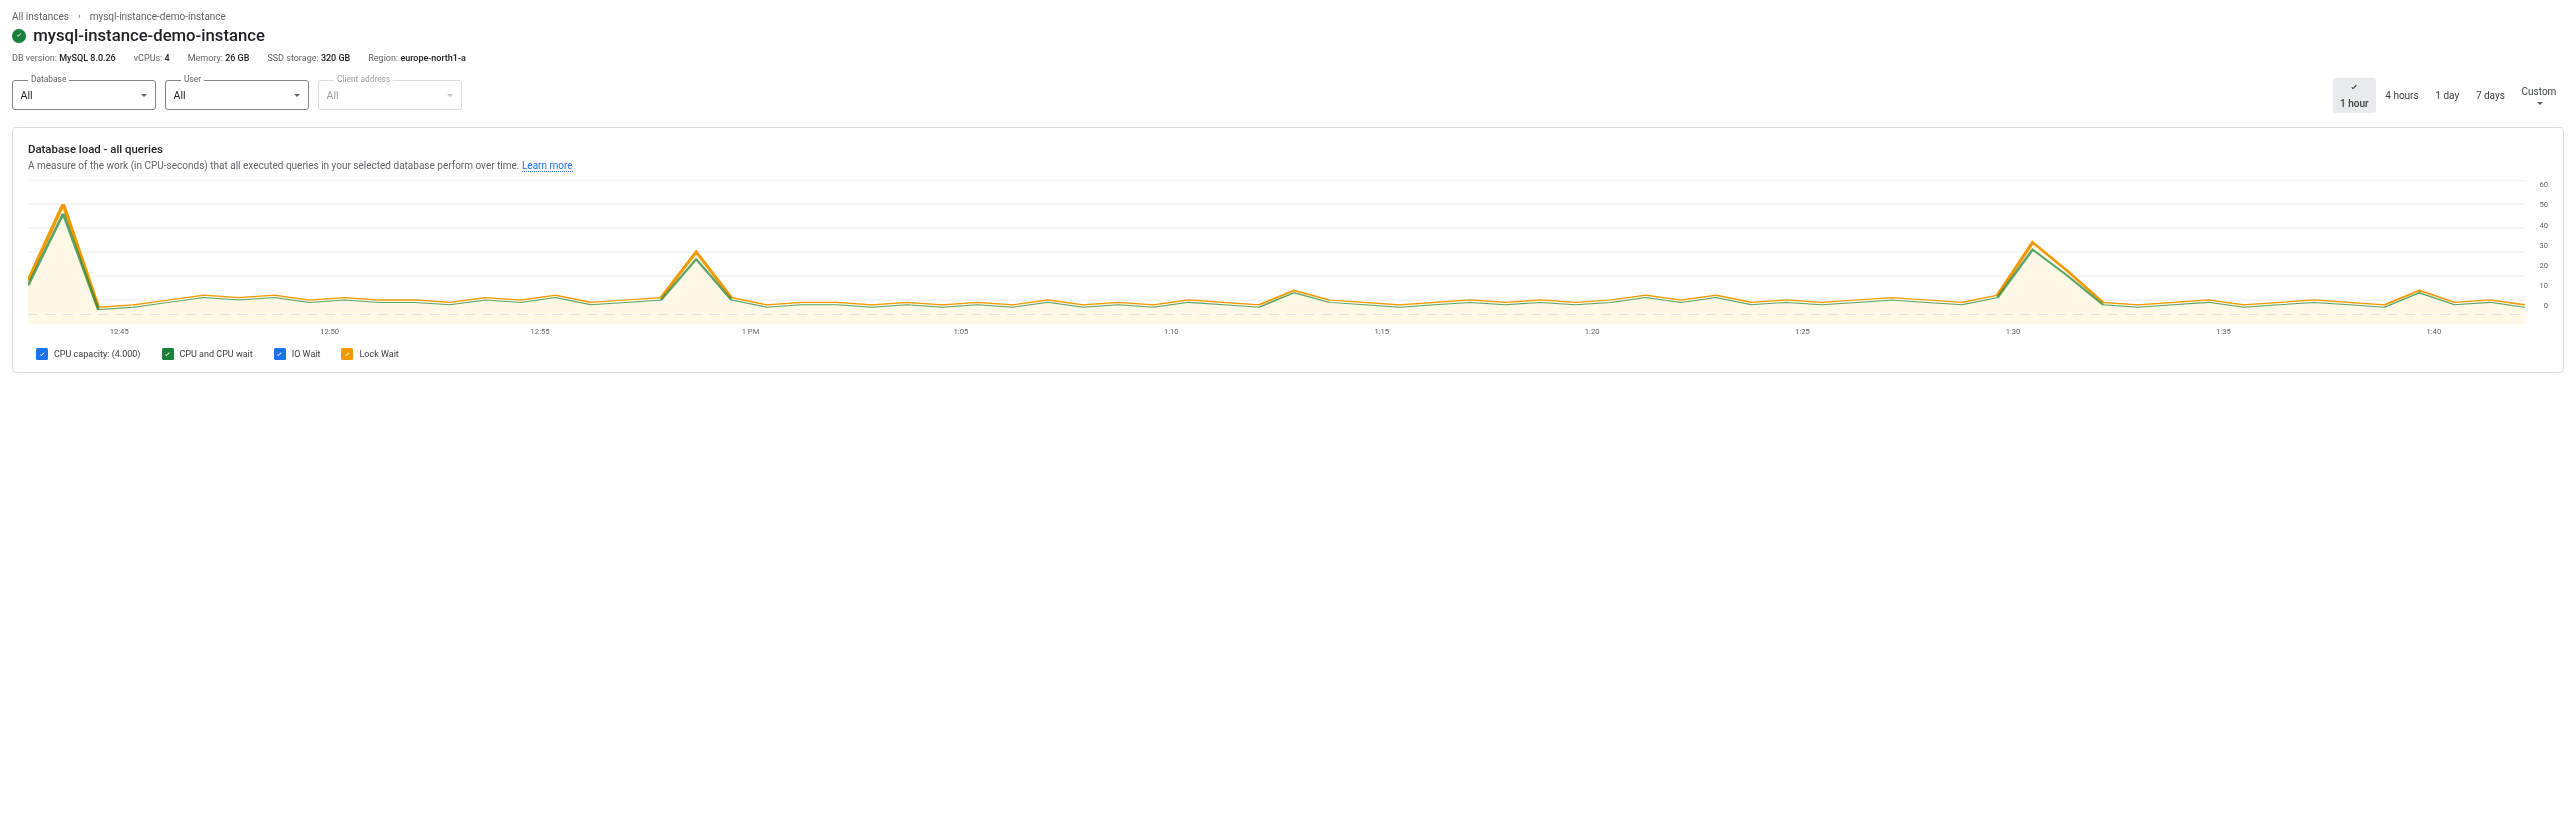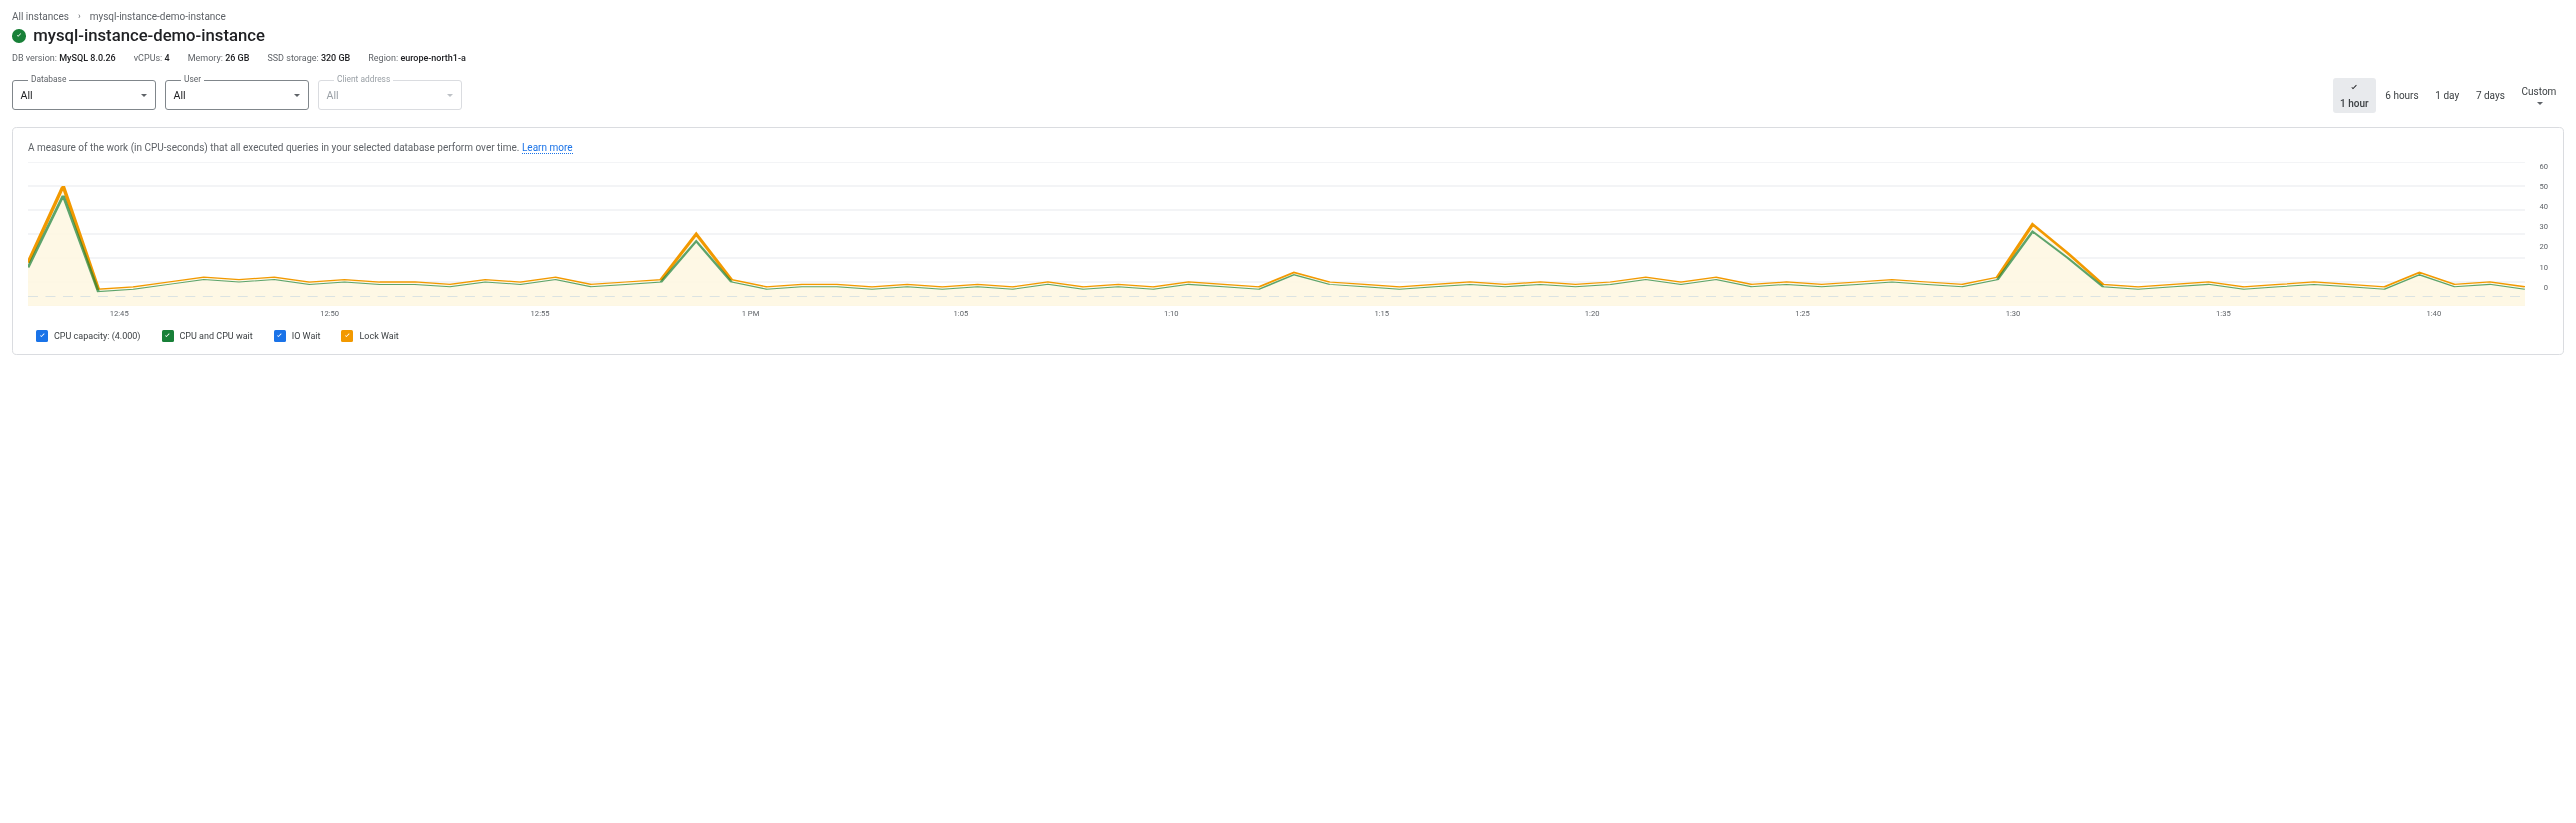--- a/index.html
+++ b/index.html
@@ -225,36 +225,37 @@
   </div>
   <div class="spacer"></div>
   <div class="time-range">
     <div class="opt selected">
       <svg class="check" viewBox="0 0 24 24">
           <path d="M9 16.2l-3.5-3.5 1.4-1.4L9 13.4l7.1-7.1 1.4 1.4z" fill="#202124"></path>
         </svg>
       <span>1 hour</span>
     </div>
     <div class="opt">
-        <span>6 hours</span>
+        <span>4 hours</span>
       </div>
     <div class="opt">
         <span>1 day</span>
       </div>
     <div class="opt">
         <span>7 days</span>
       </div>
     <div class="opt">
       <span>Custom</span>
       <span class="custom-arrow"></span>
     </div>
   </div>
 </div>
 
 <div class="card">
+  <div class="card-title">Database load - all queries</div>
   <div class="card-desc">
     <span>A measure of the work (in CPU-seconds) that all executed queries in your selected database perform over time.</span>
     <a href="#">Learn more</a>
   </div>
 
   <div class="chart-area">
     <div class="plot">
       <svg id="chart-svg" viewBox="0 0 1000 170" preserveAspectRatio="none">
           <line class="grid-line" x1="0" y1="0" x2="1000" y2="0"></line>
           <line class="grid-line" x1="0" y1="28.333333333333314" x2="1000" y2="28.333333333333314"></line>

